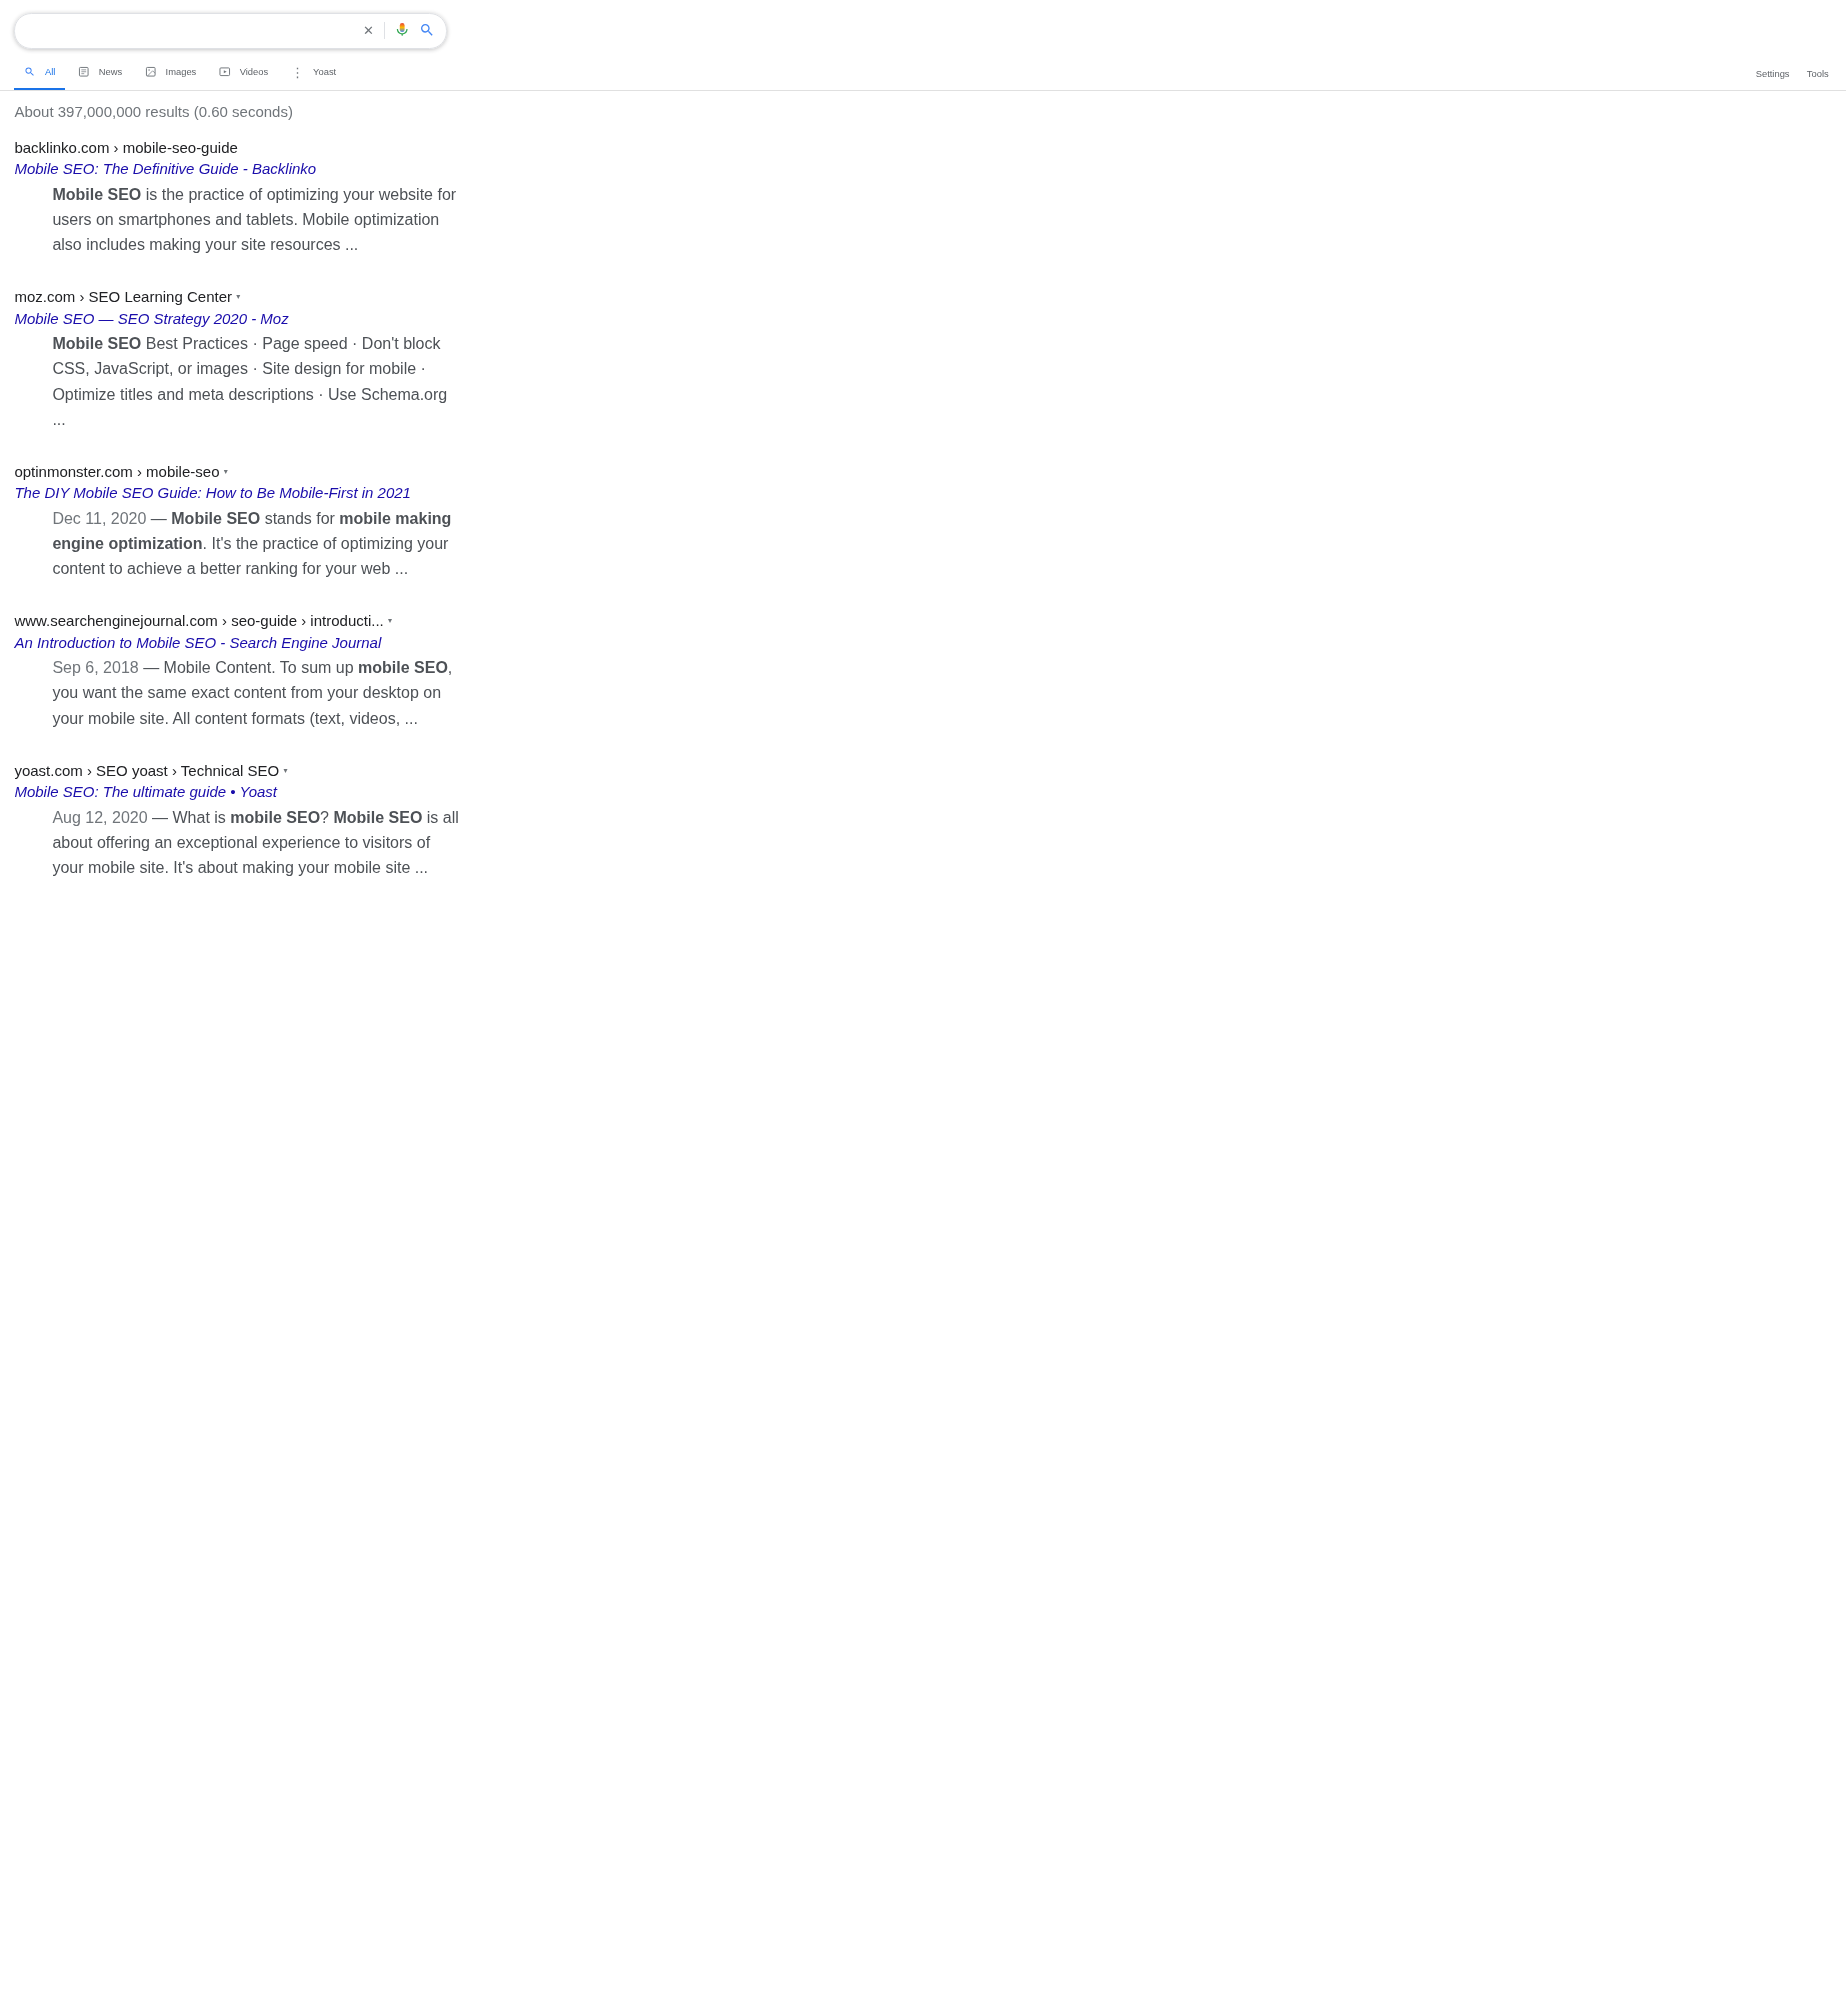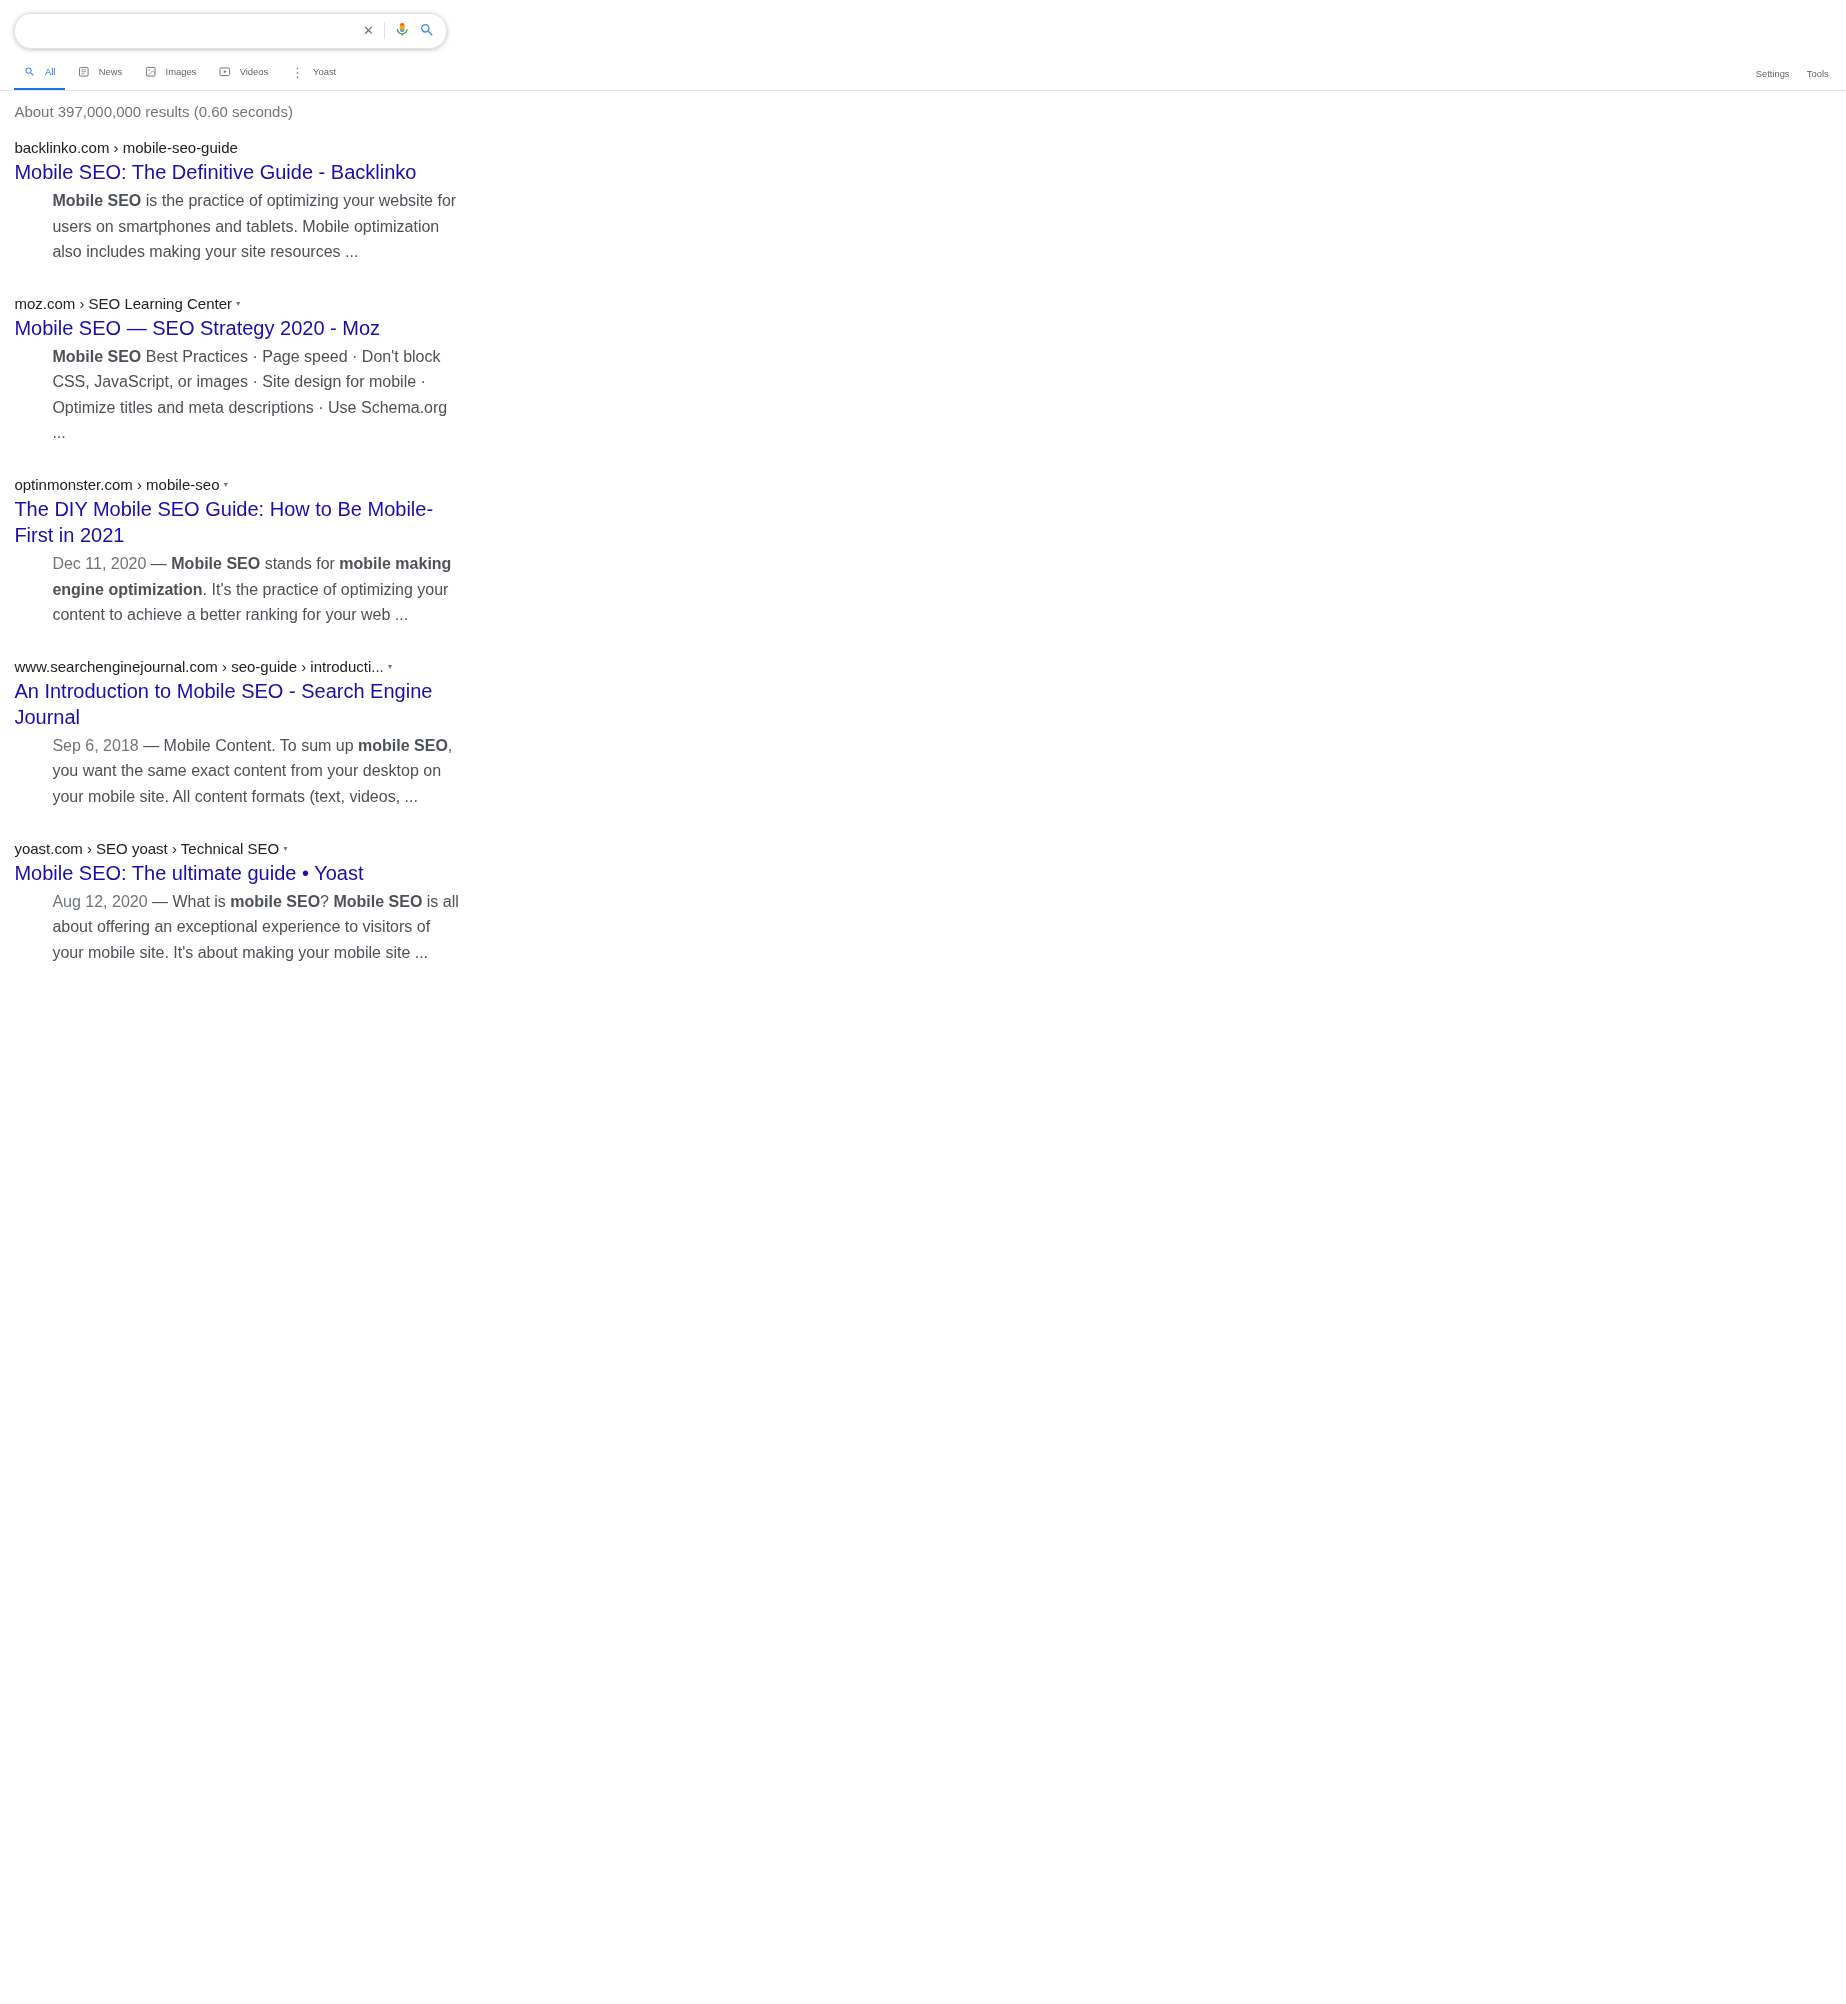--- a/index.html
+++ b/index.html
@@ -116,26 +116,27 @@
       font-size: 15px;
       color: #202124;
       line-height: 1.4;
     }
     .result-url-arrow {
       font-size: 8px;
       color: #70757a;
       cursor: pointer;
     }
     .result-title {
-      font-size: 20px;
+      font-size: 15px;
       color: #1a0dab;
       line-height: 1.3;
       cursor: pointer;
       margin-bottom: 2.9px;
       font-weight: 400;
+      font-style: italic;
     }
     .result-snippet {
       font-size: 16px;
       color: #4d5156;
       line-height: 1.58;
       margin-left: 38px;
     }
     .result-snippet b {
       font-weight: 700;
       color: #4d5156;

